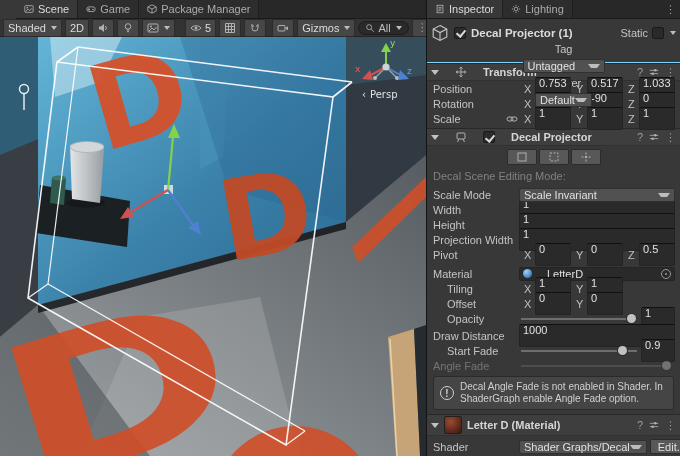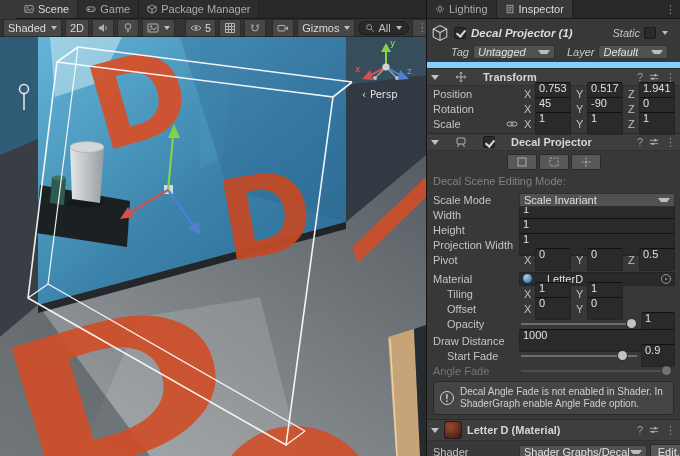--- a/index.html
+++ b/index.html
@@ -35,25 +35,25 @@
 
   
   .viewport { position:absolute; top:37px; left:0; width:426px; height:419px; display:block; }
 
   
   .inspector { position:absolute; top:0; left:426px; width:254px; height:456px; background:#383838;
                border-left:1px solid #141414; }
   .inspector .tabbar { left:0; width:254px; position:relative; }
   .insp-body { position:relative; }
 
-  .go-header { padding:3px 12px 2px 4px; border-bottom:6px solid #7dd3fc;font-style:italic; }
+  .go-header { padding:3px 4px 2px 4px; border-bottom:1px solid #7dd3fc; }
   .go-row1 { display:flex; align-items:center; gap:5px; height:21px; }
   .go-title { font-weight:bold; color:#dcdcdc; font-size:11.5px; }
   .static-wrap { margin-left:auto; display:flex; align-items:center; gap:4px; color:#c4c4c4; }
-  .tagrow { display:flex; align-items:center; gap:4px; height:17px; padding-left:20px; }
+  .tagrow { display:flex; align-items:center; gap:4px; height:17px; padding-left:20px;flex-direction:column; }
 
   .checkbox { width:12px; height:12px; background:#2a2a2a; border:1px solid #191919; border-radius:2px;
               position:relative; flex:none; }
   .checkbox.checked::after { content:""; position:absolute; left:3px; top:0.5px; width:4px; height:7px;
               border-right:2px solid #d8d8d8; border-bottom:2px solid #d8d8d8; transform:rotate(40deg); }
 
   .dd { height:14px; display:flex; align-items:center; background:#515151; border:1px solid #303030;
         border-radius:2px; padding:0 4px; color:#e0e0e0; position:relative; }
   .dd .caret { margin-left:auto; padding-left:6px; }
   .dd span { overflow:hidden; white-space:nowrap; }
@@ -335,33 +335,33 @@
         <text x="355" y="35" fill="#e06060">x</text>
         <text x="407" y="37" fill="#6f9ae8">z</text>
         <text x="362" y="61" fill="#dfe3e6" font-size="10">‹</text>
         <text x="370" y="61" fill="#dfe3e6" font-size="10">Persp</text>
       </g>
     </svg>
   </div>
 
   <div class="inspector">
     <div class="tabbar">
+      <div class="ttab active">
+        <svg class="icon10" viewBox="0 0 12 12">
+            <rect class="st" x="2.5" y="1.5" width="7" height="9"></rect>
+            <path class="st" d="M4 4h4M4 6h4M4 8h3"></path>
+          </svg>
+        <span>Inspector</span>
+      </div>
       <div class="ttab">
         <svg class="icon10" viewBox="0 0 12 12">
             <circle class="st" cx="6" cy="6" r="2.2"></circle>
             <path class="st" d="M6 1v1.5M6 9.5V11M1 6h1.5M9.5 6H11M2.8 2.8l1 1M8.2 8.2l1 1M9.2 2.8l-1 1M3.8 8.2l-1 1"></path>
           </svg>
         <span>Lighting</span>
-      </div>
-      <div class="ttab active">
-        <svg class="icon10" viewBox="0 0 12 12">
-            <rect class="st" x="2.5" y="1.5" width="7" height="9"></rect>
-            <path class="st" d="M4 4h4M4 6h4M4 8h3"></path>
-          </svg>
-        <span>Inspector</span>
       </div>
       <div class="tab-spacer"></div>
       <div class="tab-rbtn">
         <span class="glyph">⋮</span>
       </div>
     </div>
 
     <div class="insp-body">
 
       <div class="go-header">
@@ -414,21 +414,21 @@
         <span class="axg">
             <span class="axl">X</span>
             <span class="nfield">0.753</span>
           </span>
         <span class="axg">
             <span class="axl">Y</span>
             <span class="nfield">0.517</span>
           </span>
         <span class="axg">
             <span class="axl">Z</span>
-            <span class="nfield">1.941</span>
+            <span class="nfield">1.033</span>
           </span>
       </div>
       <div class="row">
         <span class="plabel">Rotation</span>
         <span class="axg">
             <span class="axl">X</span>
             <span class="nfield">45</span>
           </span>
         <span class="axg">
             <span class="axl">Y</span>

